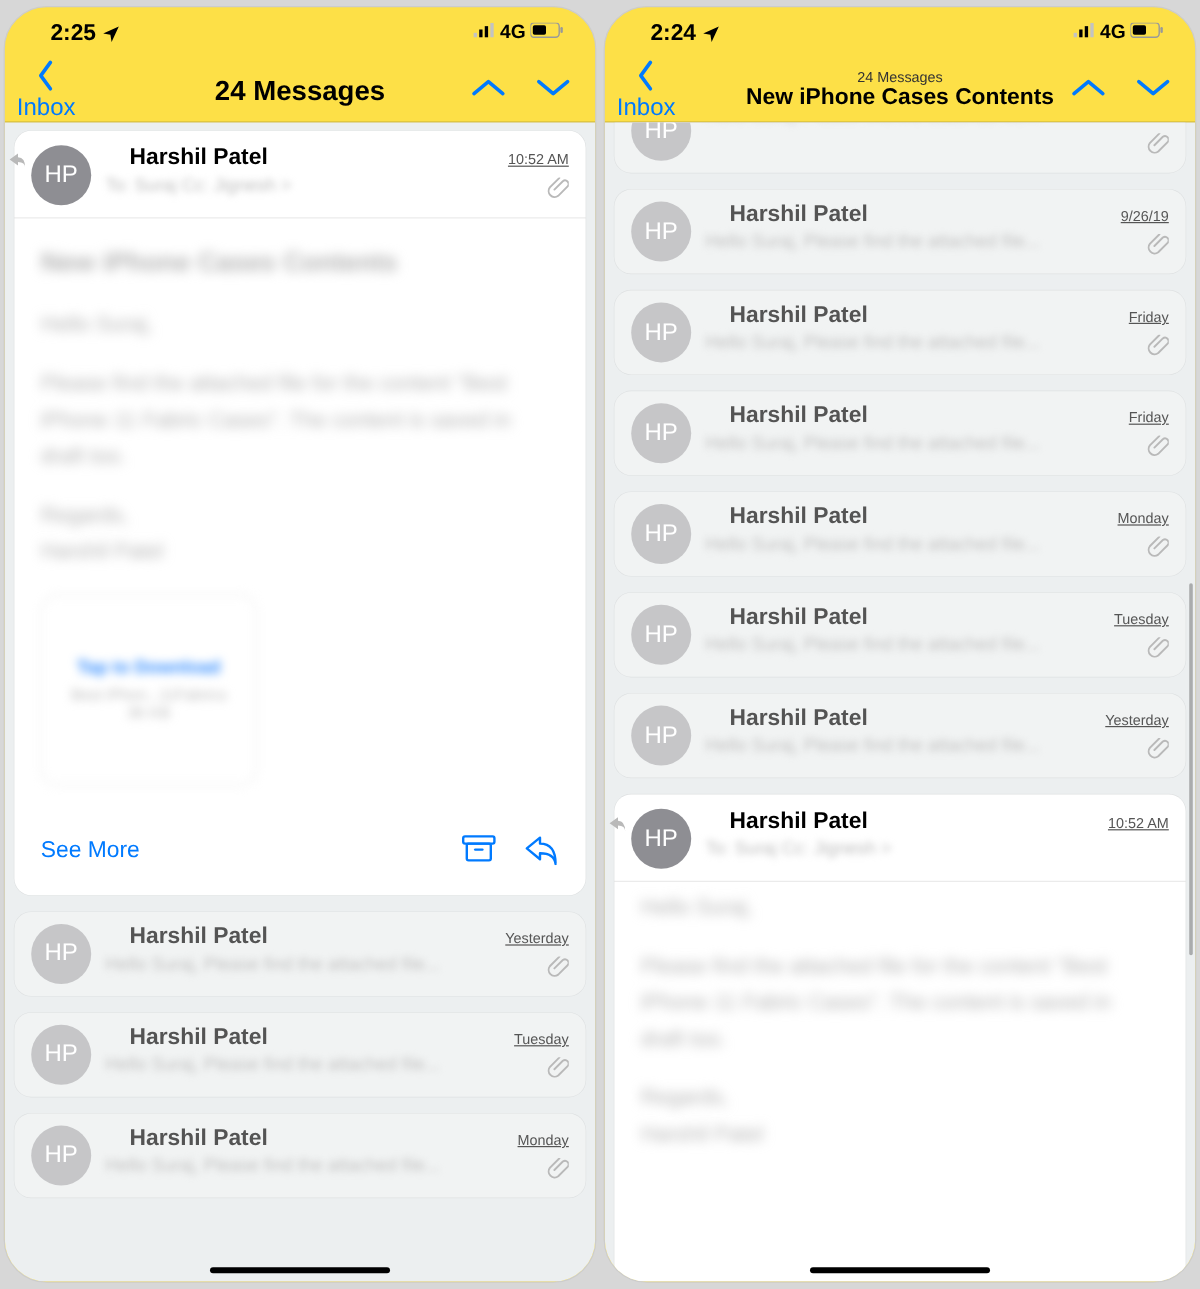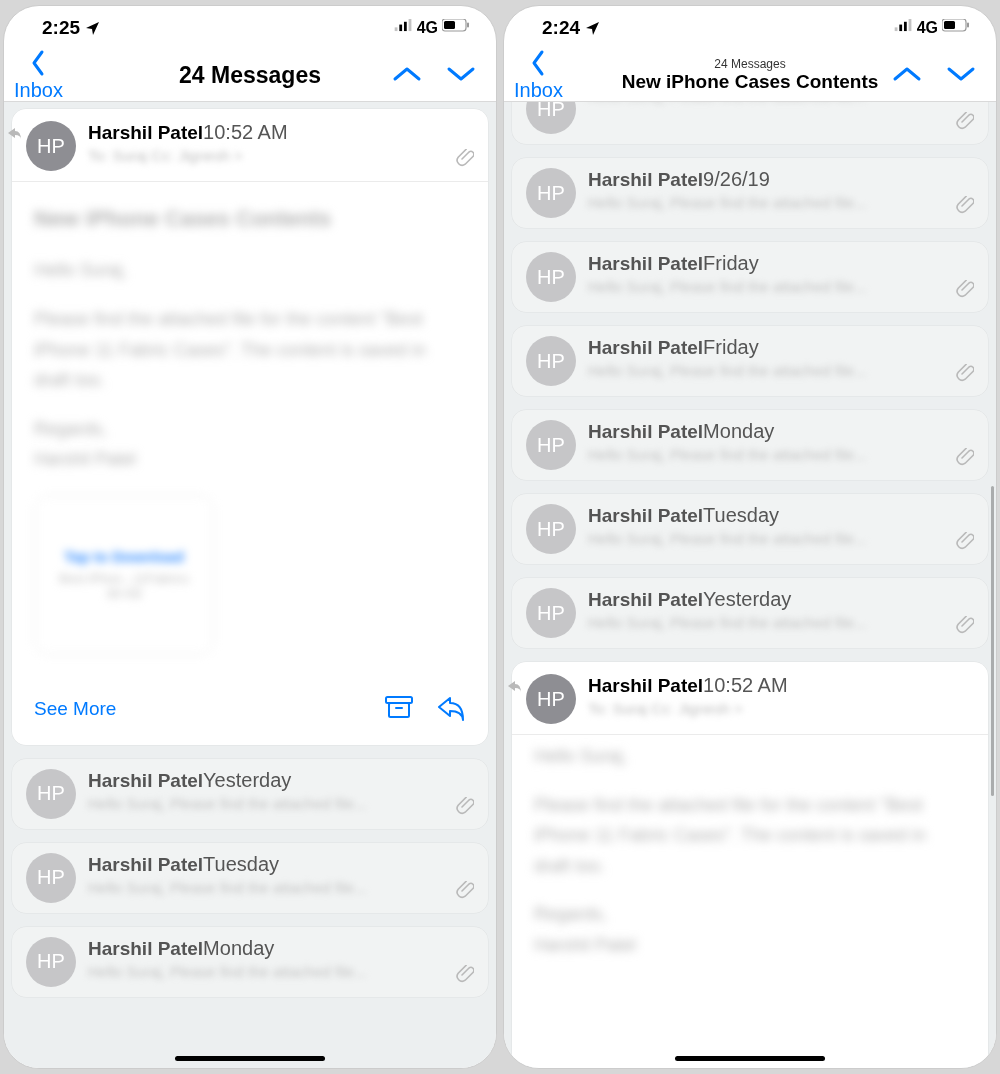--- a/index.html
+++ b/index.html
@@ -7,21 +7,21 @@
     font-family: -apple-system, "Helvetica Neue", Helvetica, Arial, sans-serif;
     background: #d7d7d7;
     display: flex;
     justify-content: center;
     padding: 5px;
   }
   .device-pair { display: flex; gap: 6px; }
   .device {
     width: 494px;
     height: 1064px;
-    background: #ffffff;
+    background: #fde047;
     border-radius: 36px;
     overflow: hidden;
     position: relative;
     display: flex;
     flex-direction: column;
     border: 1px solid #ccc;
   }
   .status-bar {
     height: 44px;
     display: flex;
@@ -104,23 +104,23 @@
     color: #fff;
     display: flex;
     align-items: center;
     justify-content: center;
     font-size: 20px;
     font-weight: 400;
     flex-shrink: 0;
   }
   .avatar.gray { background: #c6c6c8; }
   .sender-block { flex: 1; min-width: 0; }
-  .sender-line { display: flex; justify-content: flex-start; align-items: baseline; }
+  .sender-line { display: flex; justify-content: space-between; align-items: baseline; margin-left: 20px; }
   .sender-name { font-size: 19px; font-weight: 700; color: #000; }
-  .msg-date { font-size: 20px; color: #555; }
+  .msg-date { font-size: 12px; color: #555; text-decoration: underline; }
   .to-line {
     font-size: 15px;
     color: #bdbdbd;
     margin-top: 3px;
     filter: blur(3px);
     -webkit-user-select: none;
   }
   .attach-corner {
     position: absolute;
     right: 14px;

